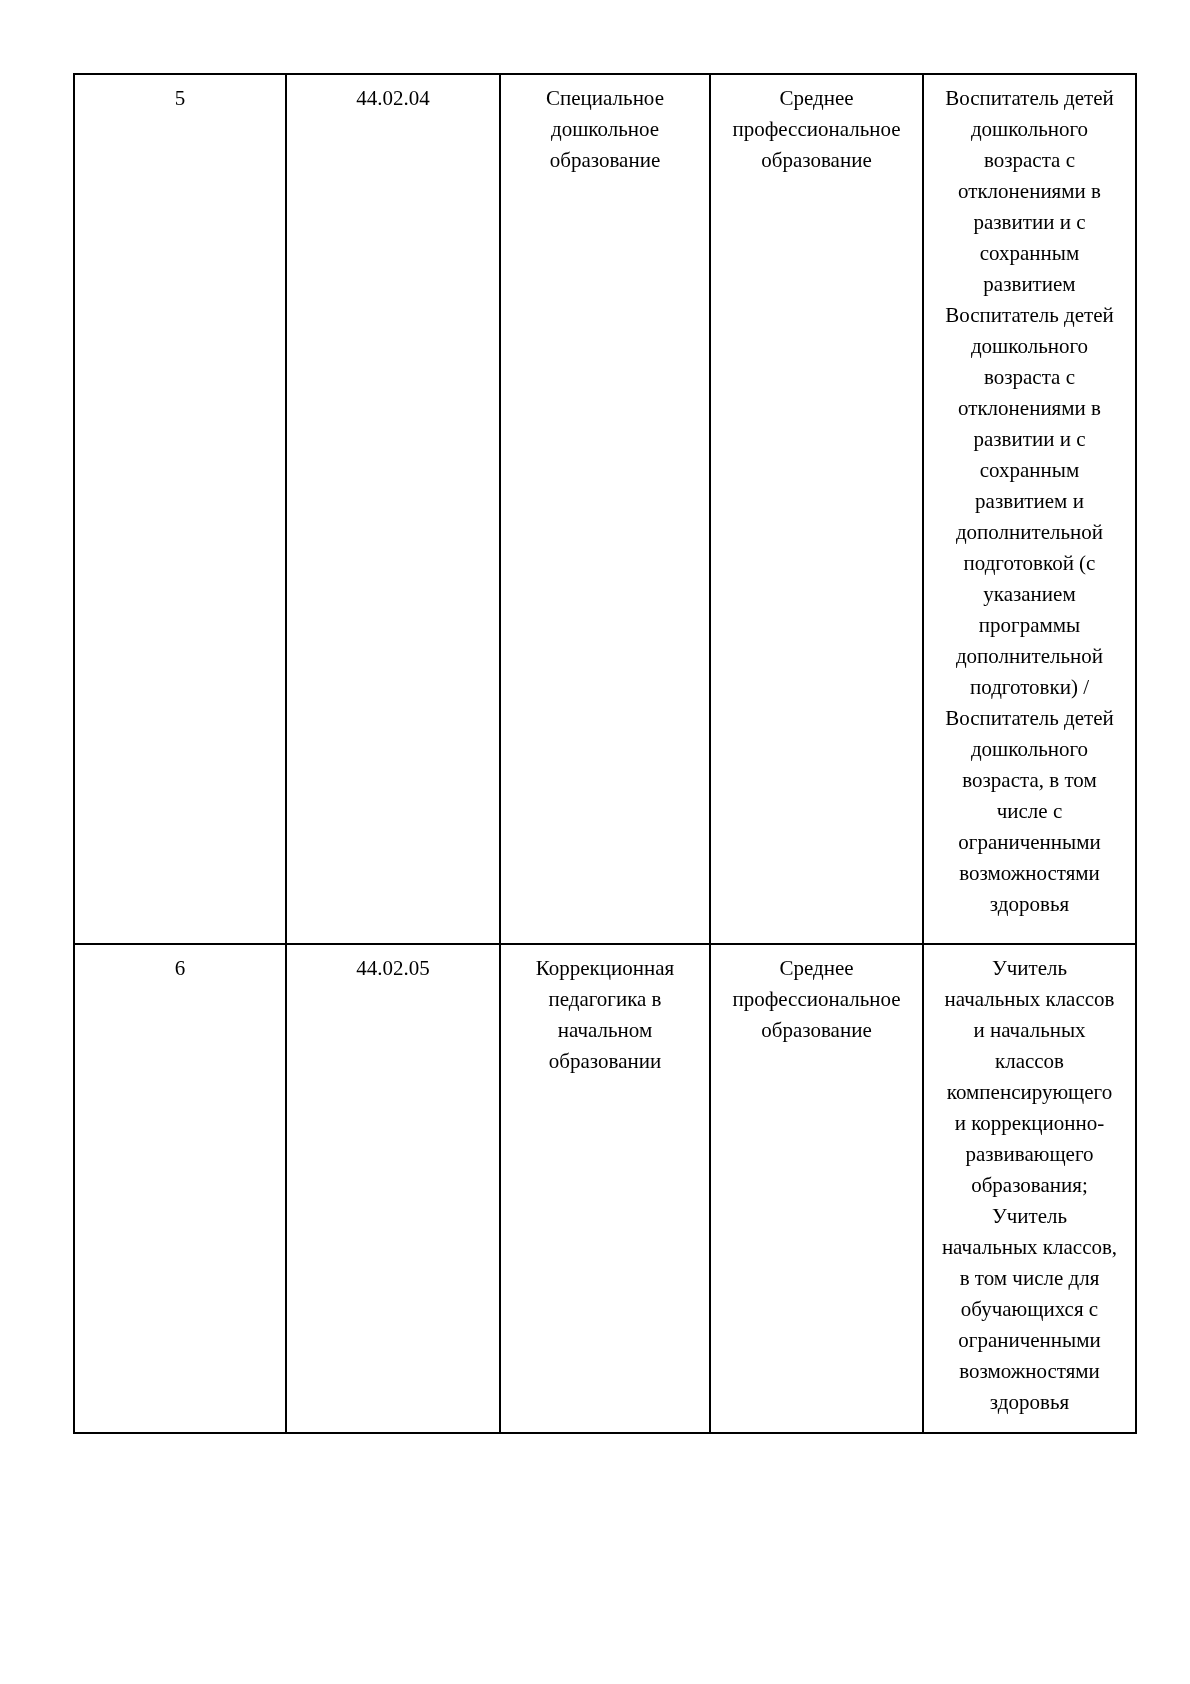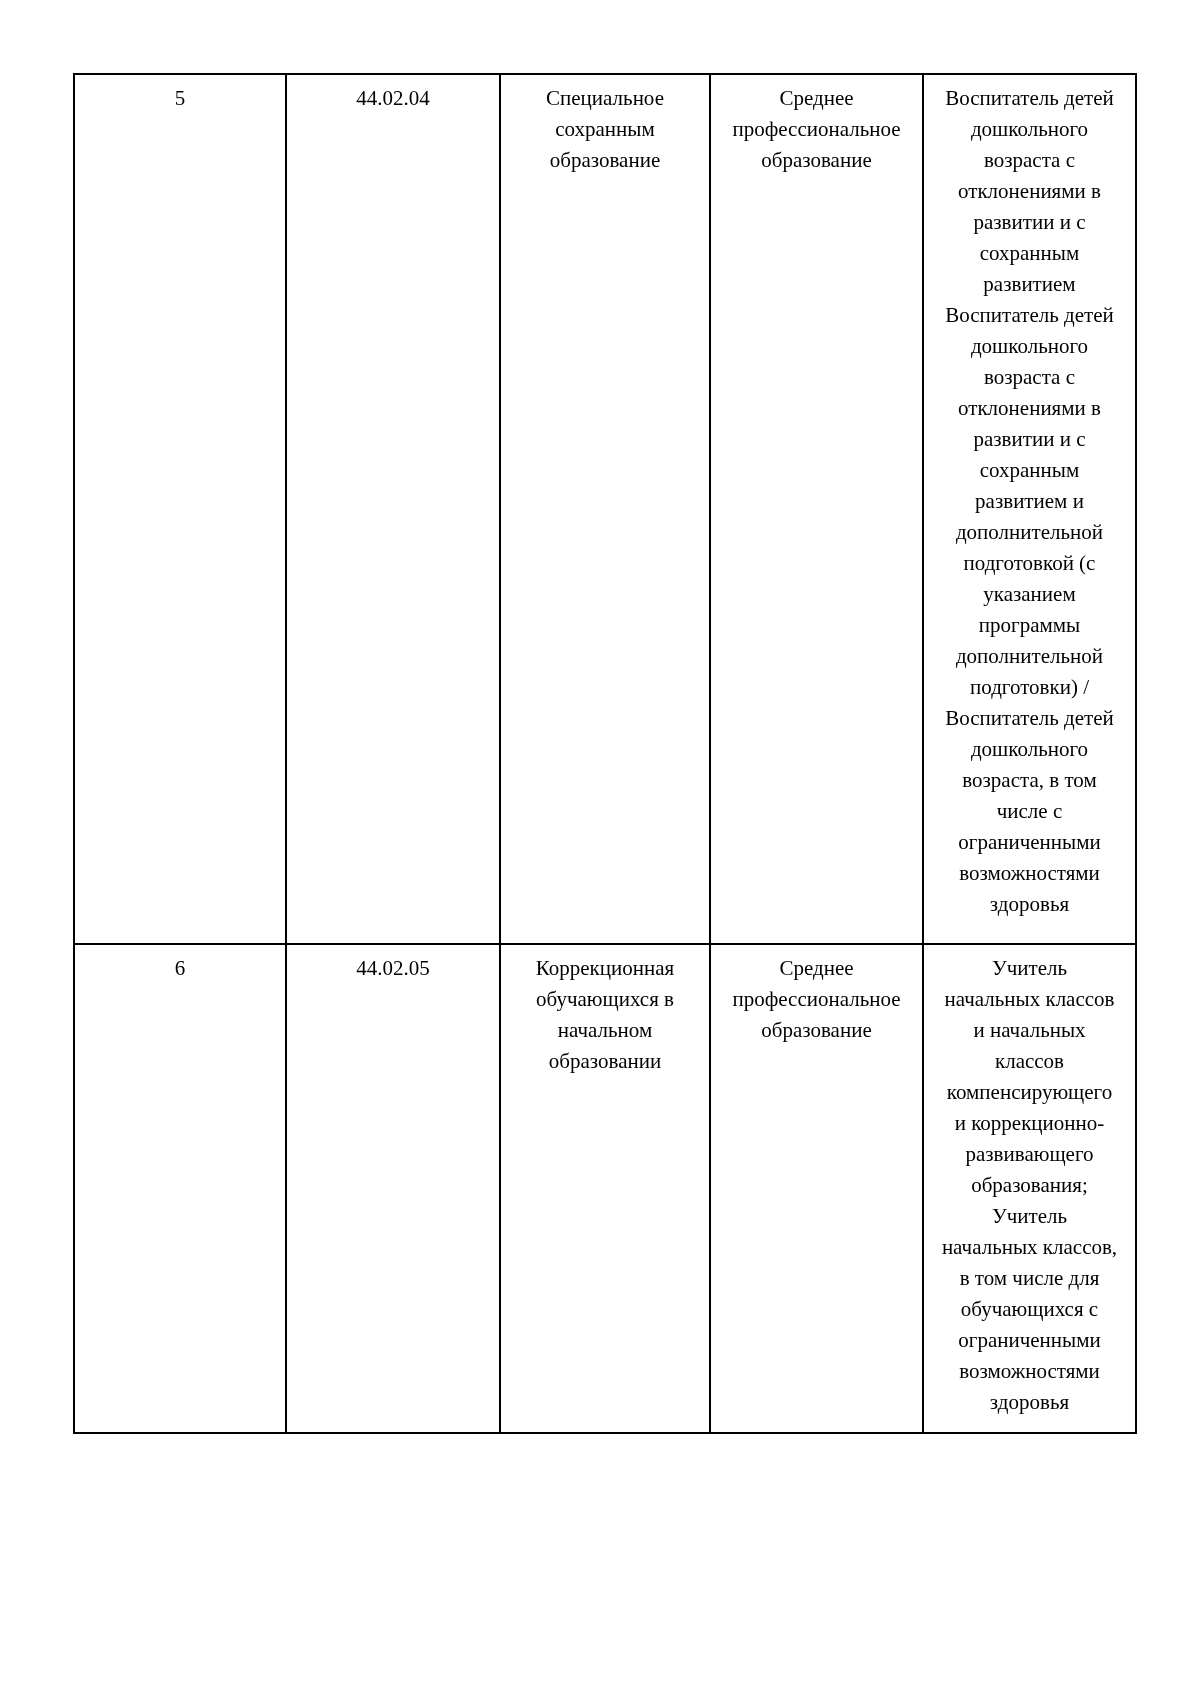--- a/index.html
+++ b/index.html
@@ -47,21 +47,21 @@
       <col style="width: 214px">
       <col style="width: 210px">
       <col style="width: 213px">
       <col style="width: 213px">
     </colgroup>
     <tbody>
       <tr class="row-a">
         <td>5</td>
         <td>44.02.04</td>
         <td>Специальное
-сохранным
+дошкольное
 образование</td>
         <td>Среднее
 профессиональное
 образование</td>
         <td>Воспитатель детей
 дошкольного
 возраста с
 отклонениями в
 развитии и с
 сохранным
@@ -84,21 +84,21 @@
 возраста, в том
 числе с
 ограниченными
 возможностями
 здоровья</td>
       </tr>
       <tr class="row-b">
         <td>6</td>
         <td>44.02.05</td>
         <td>Коррекционная
-обучающихся в
+педагогика в
 начальном
 образовании</td>
         <td>Среднее
 профессиональное
 образование</td>
         <td>Учитель
 начальных классов
 и начальных
 классов
 компенсирующего

